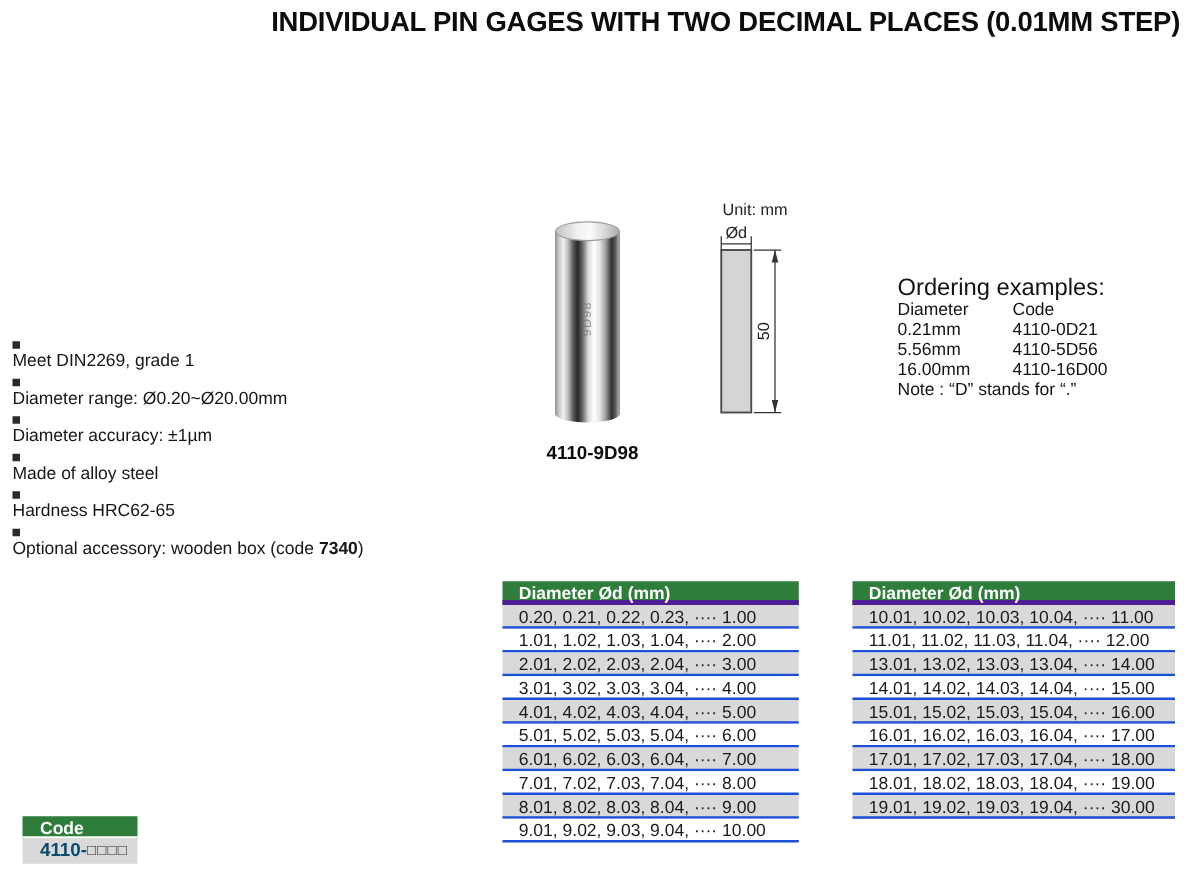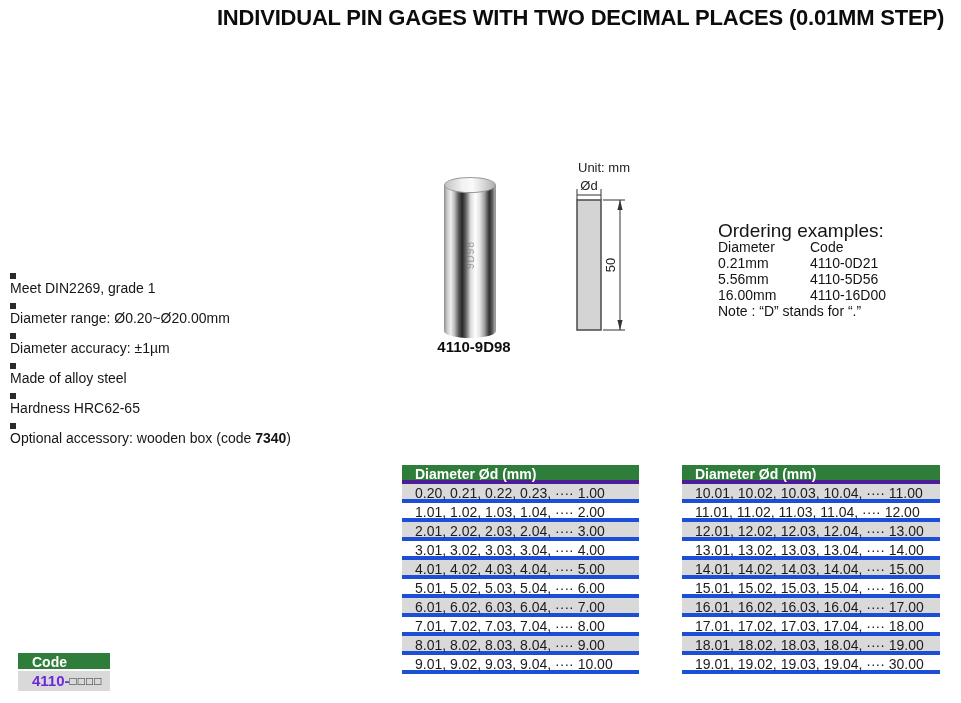--- a/index.html
+++ b/index.html
@@ -42,21 +42,21 @@
     border-radius: 50%;
     background: linear-gradient(90deg, #c2c2c2 0%, #f2f2f2 35%, #fafafa 55%, #d7d7d7 78%, #aeaeae 100%);
     border: 1px solid #9b9b9b;
   }
   .engraving {
     position: absolute; left: 50%; top: 46%;
     transform: translate(-50%, -50%) rotate(-90deg);
     font-size: 10px; letter-spacing: 1px; color: #6d6d6d; opacity: 0.6;
   }
   .pin-caption {
-    position: absolute; left: 418px; top: 338px; width: 112px;
+    position: absolute; left: 418px; top: 354px; width: 112px;
     text-align: center; font-size: 15px; font-weight: bold; color: #0d0d0d;
   }
 
   
   .drawing { position: absolute; left: 565px; top: 150px; width: 80px; height: 200px; }
   .drawing svg { display: block; }
   .drawing text { font-family: "Liberation Sans", sans-serif; fill: #222; }
 
   
   .ordering { position: absolute; left: 718px; top: 222px; font-size: 14px; line-height: 16px; color: #141414; }
@@ -69,36 +69,36 @@
   .dtable { position: absolute; top: 465px; }
   #table1 { left: 402px; width: 237px; }
   #table2 { left: 682px; width: 258px; }
   .dtable .hdr {
     background: #2e7d3a; color: #ffffff; font-weight: bold; font-size: 14px;
     height: 19px; line-height: 19px; padding-left: 13px;
     border-bottom: 4px solid #4c1d95; white-space: nowrap;
   }
   .dtable .rows > div {
     height: 19px; line-height: 19px; font-size: 14px; color: #1b1b1b;
-    padding-left: 13px; border-bottom: 4px solid #1d4ed8; white-space: nowrap;
+    padding-left: 13px; border-bottom: 2px solid #1d4ed8; white-space: nowrap;
     background: #ffffff;
   }
   .dtable .rows > div:nth-child(odd) { background: #d9d9d9; }
 
   
   .codebox { position: absolute; left: 18px; top: 653px; width: 92px; }
   .codebox .hdr {
     background: #2e7d3a; color: #ffffff; font-weight: bold; font-size: 14px;
     height: 18px; line-height: 18px; padding-left: 14px; border-bottom: 2px solid #ffffff;
   }
   .codebox .val {
     background: #d9d9d9; height: 20px; line-height: 20px; padding-left: 14px;
     font-size: 15px; white-space: nowrap;
   }
-  .codebox .val .prefix { font-weight: bold; color: #6d28d9; }
+  .codebox .val .prefix { font-weight: bold; color: #0c4a6e; }
   .codebox .val .boxes { font-size: 12px; letter-spacing: 1px; color: #2a2a2a; position: relative; top: -1px; }
 </style>
 </head>
 <body>
 
 <div class="title">INDIVIDUAL PIN GAGES WITH TWO DECIMAL PLACES (0.01MM STEP)</div>
 
 <div class="features">
   <div class="feature">
     <span class="bullet"></span>
@@ -193,21 +193,20 @@
     <div>8.01, 8.02, 8.03, 8.04, ···· 9.00</div>
     <div>9.01, 9.02, 9.03, 9.04, ···· 10.00</div>
   </div>
 </div>
 
 <div class="dtable" id="table2">
   <div class="hdr">Diameter Ød (mm)</div>
   <div class="rows">
     <div>10.01, 10.02, 10.03, 10.04, ···· 11.00</div>
     <div>11.01, 11.02, 11.03, 11.04, ···· 12.00</div>
-    <div>12.01, 12.02, 12.03, 12.04, ···· 13.00</div>
     <div>13.01, 13.02, 13.03, 13.04, ···· 14.00</div>
     <div>14.01, 14.02, 14.03, 14.04, ···· 15.00</div>
     <div>15.01, 15.02, 15.03, 15.04, ···· 16.00</div>
     <div>16.01, 16.02, 16.03, 16.04, ···· 17.00</div>
     <div>17.01, 17.02, 17.03, 17.04, ···· 18.00</div>
     <div>18.01, 18.02, 18.03, 18.04, ···· 19.00</div>
     <div>19.01, 19.02, 19.03, 19.04, ···· 30.00</div>
   </div>
 </div>
 

